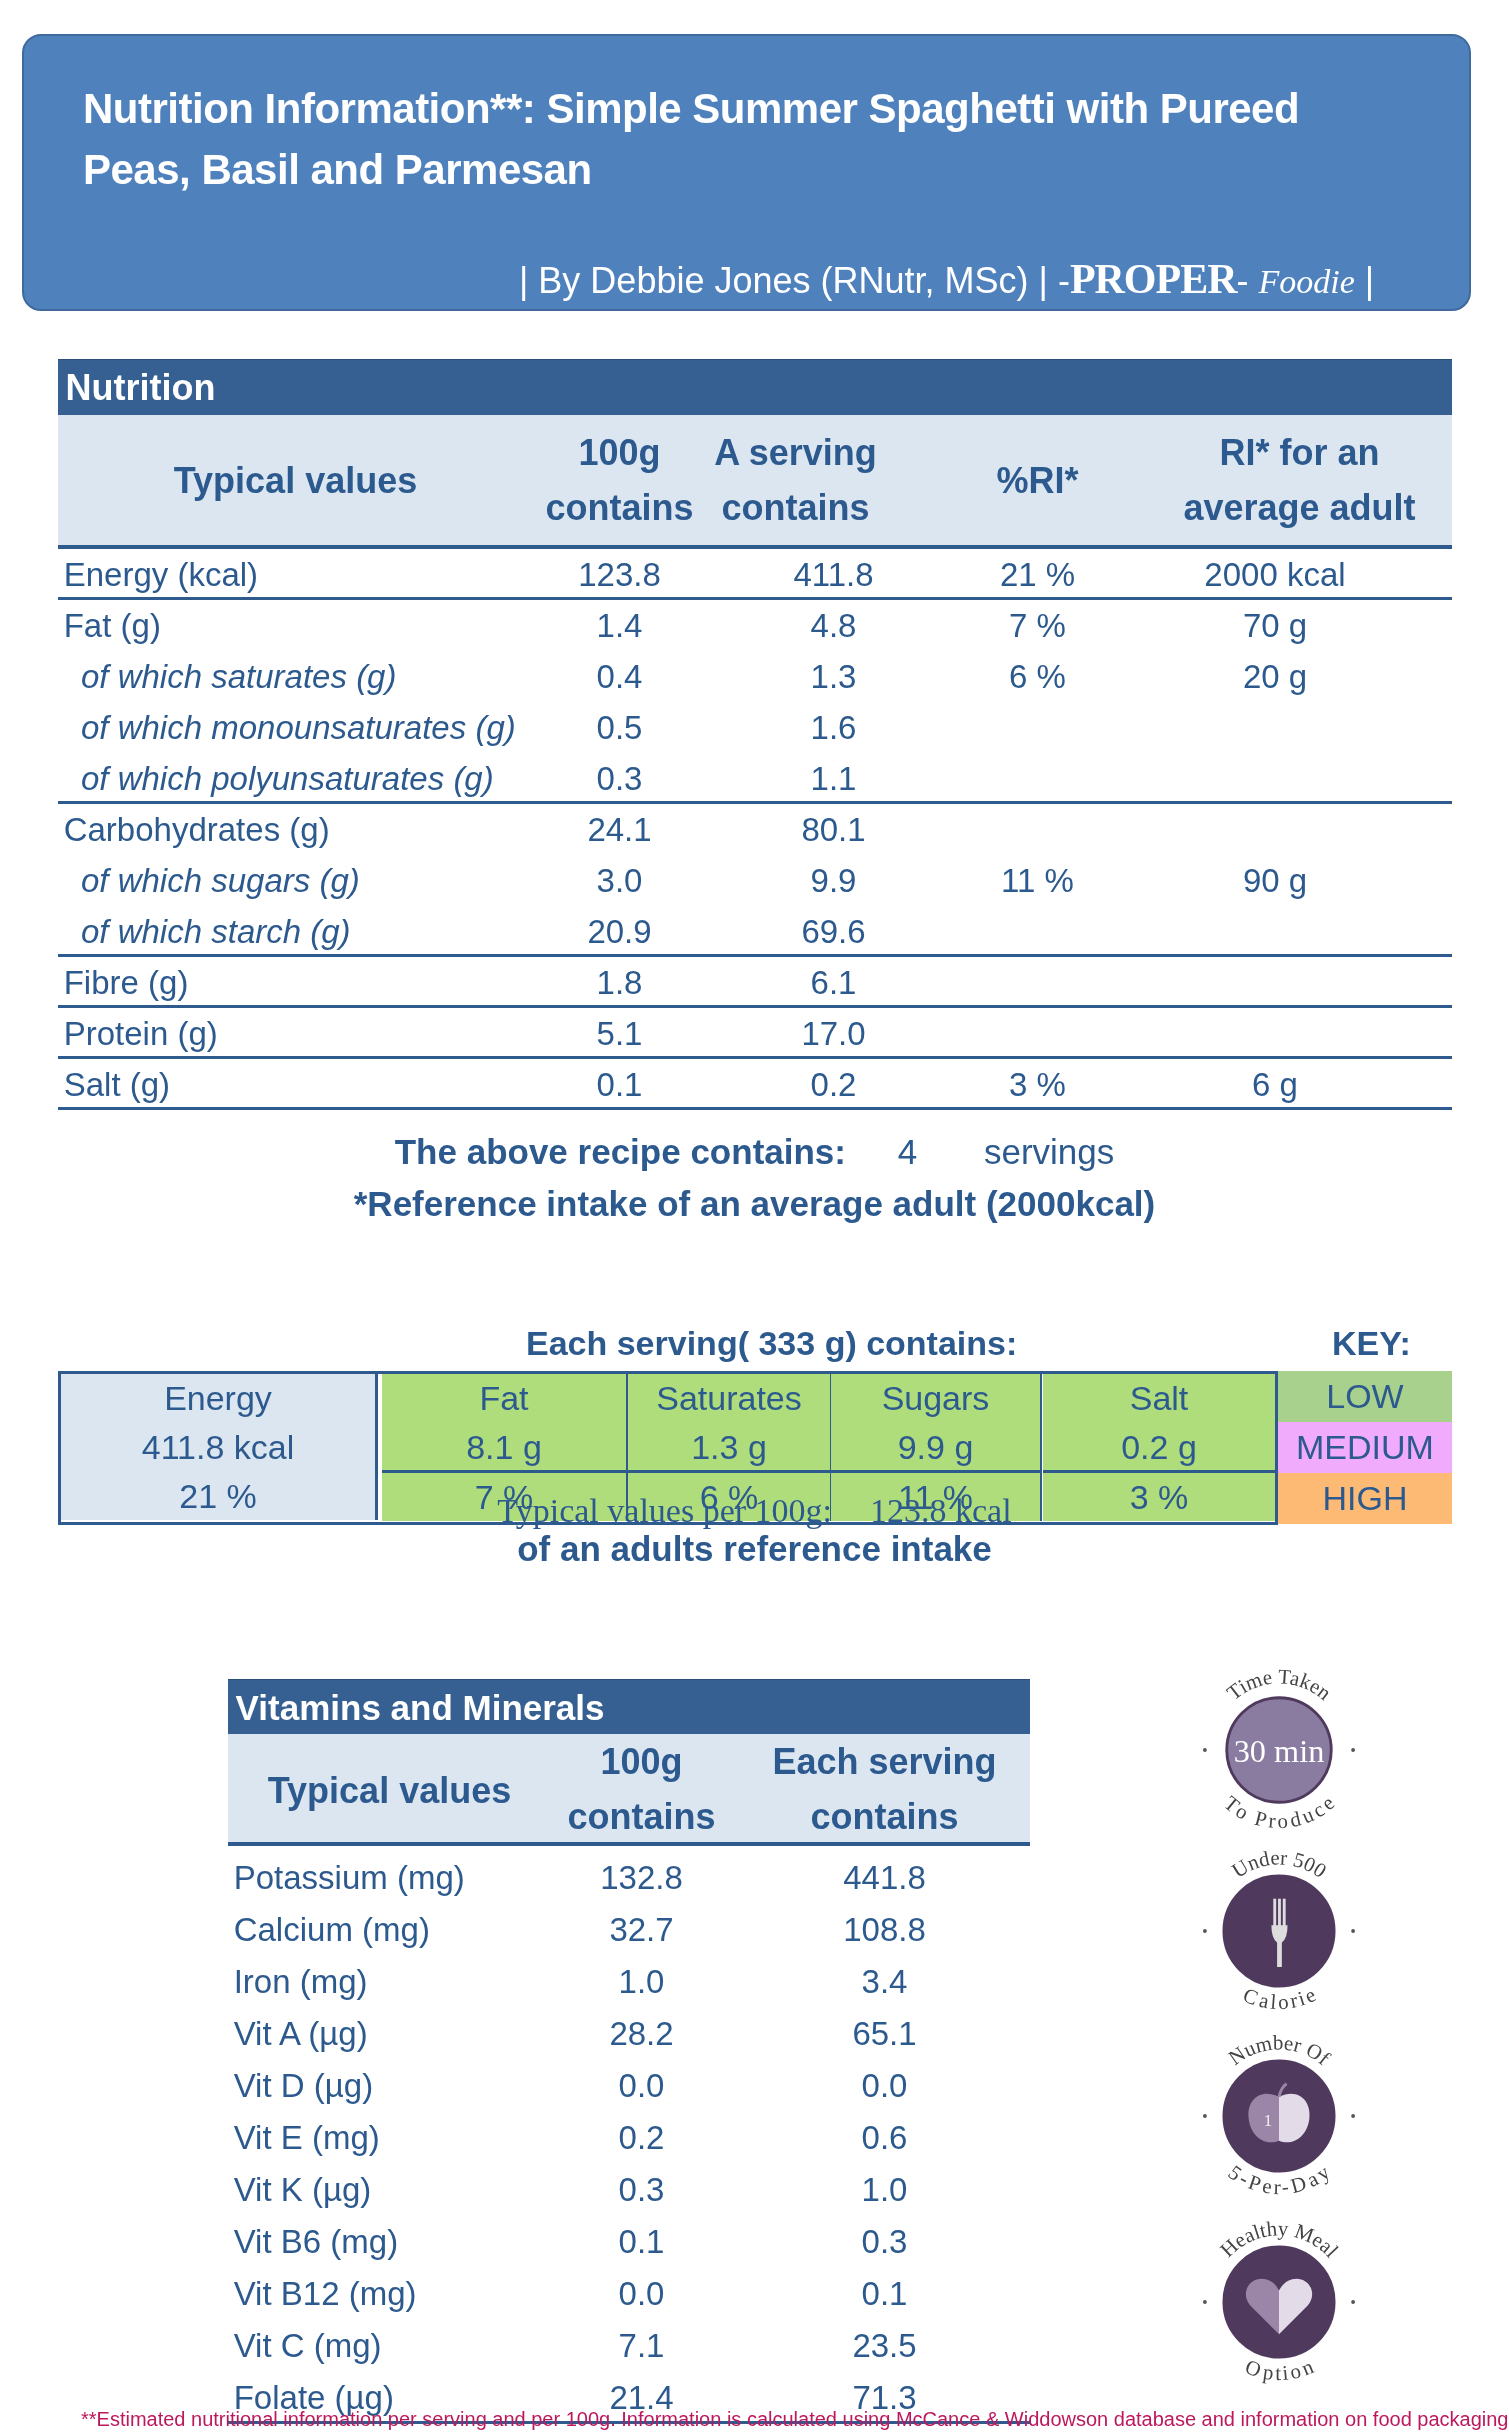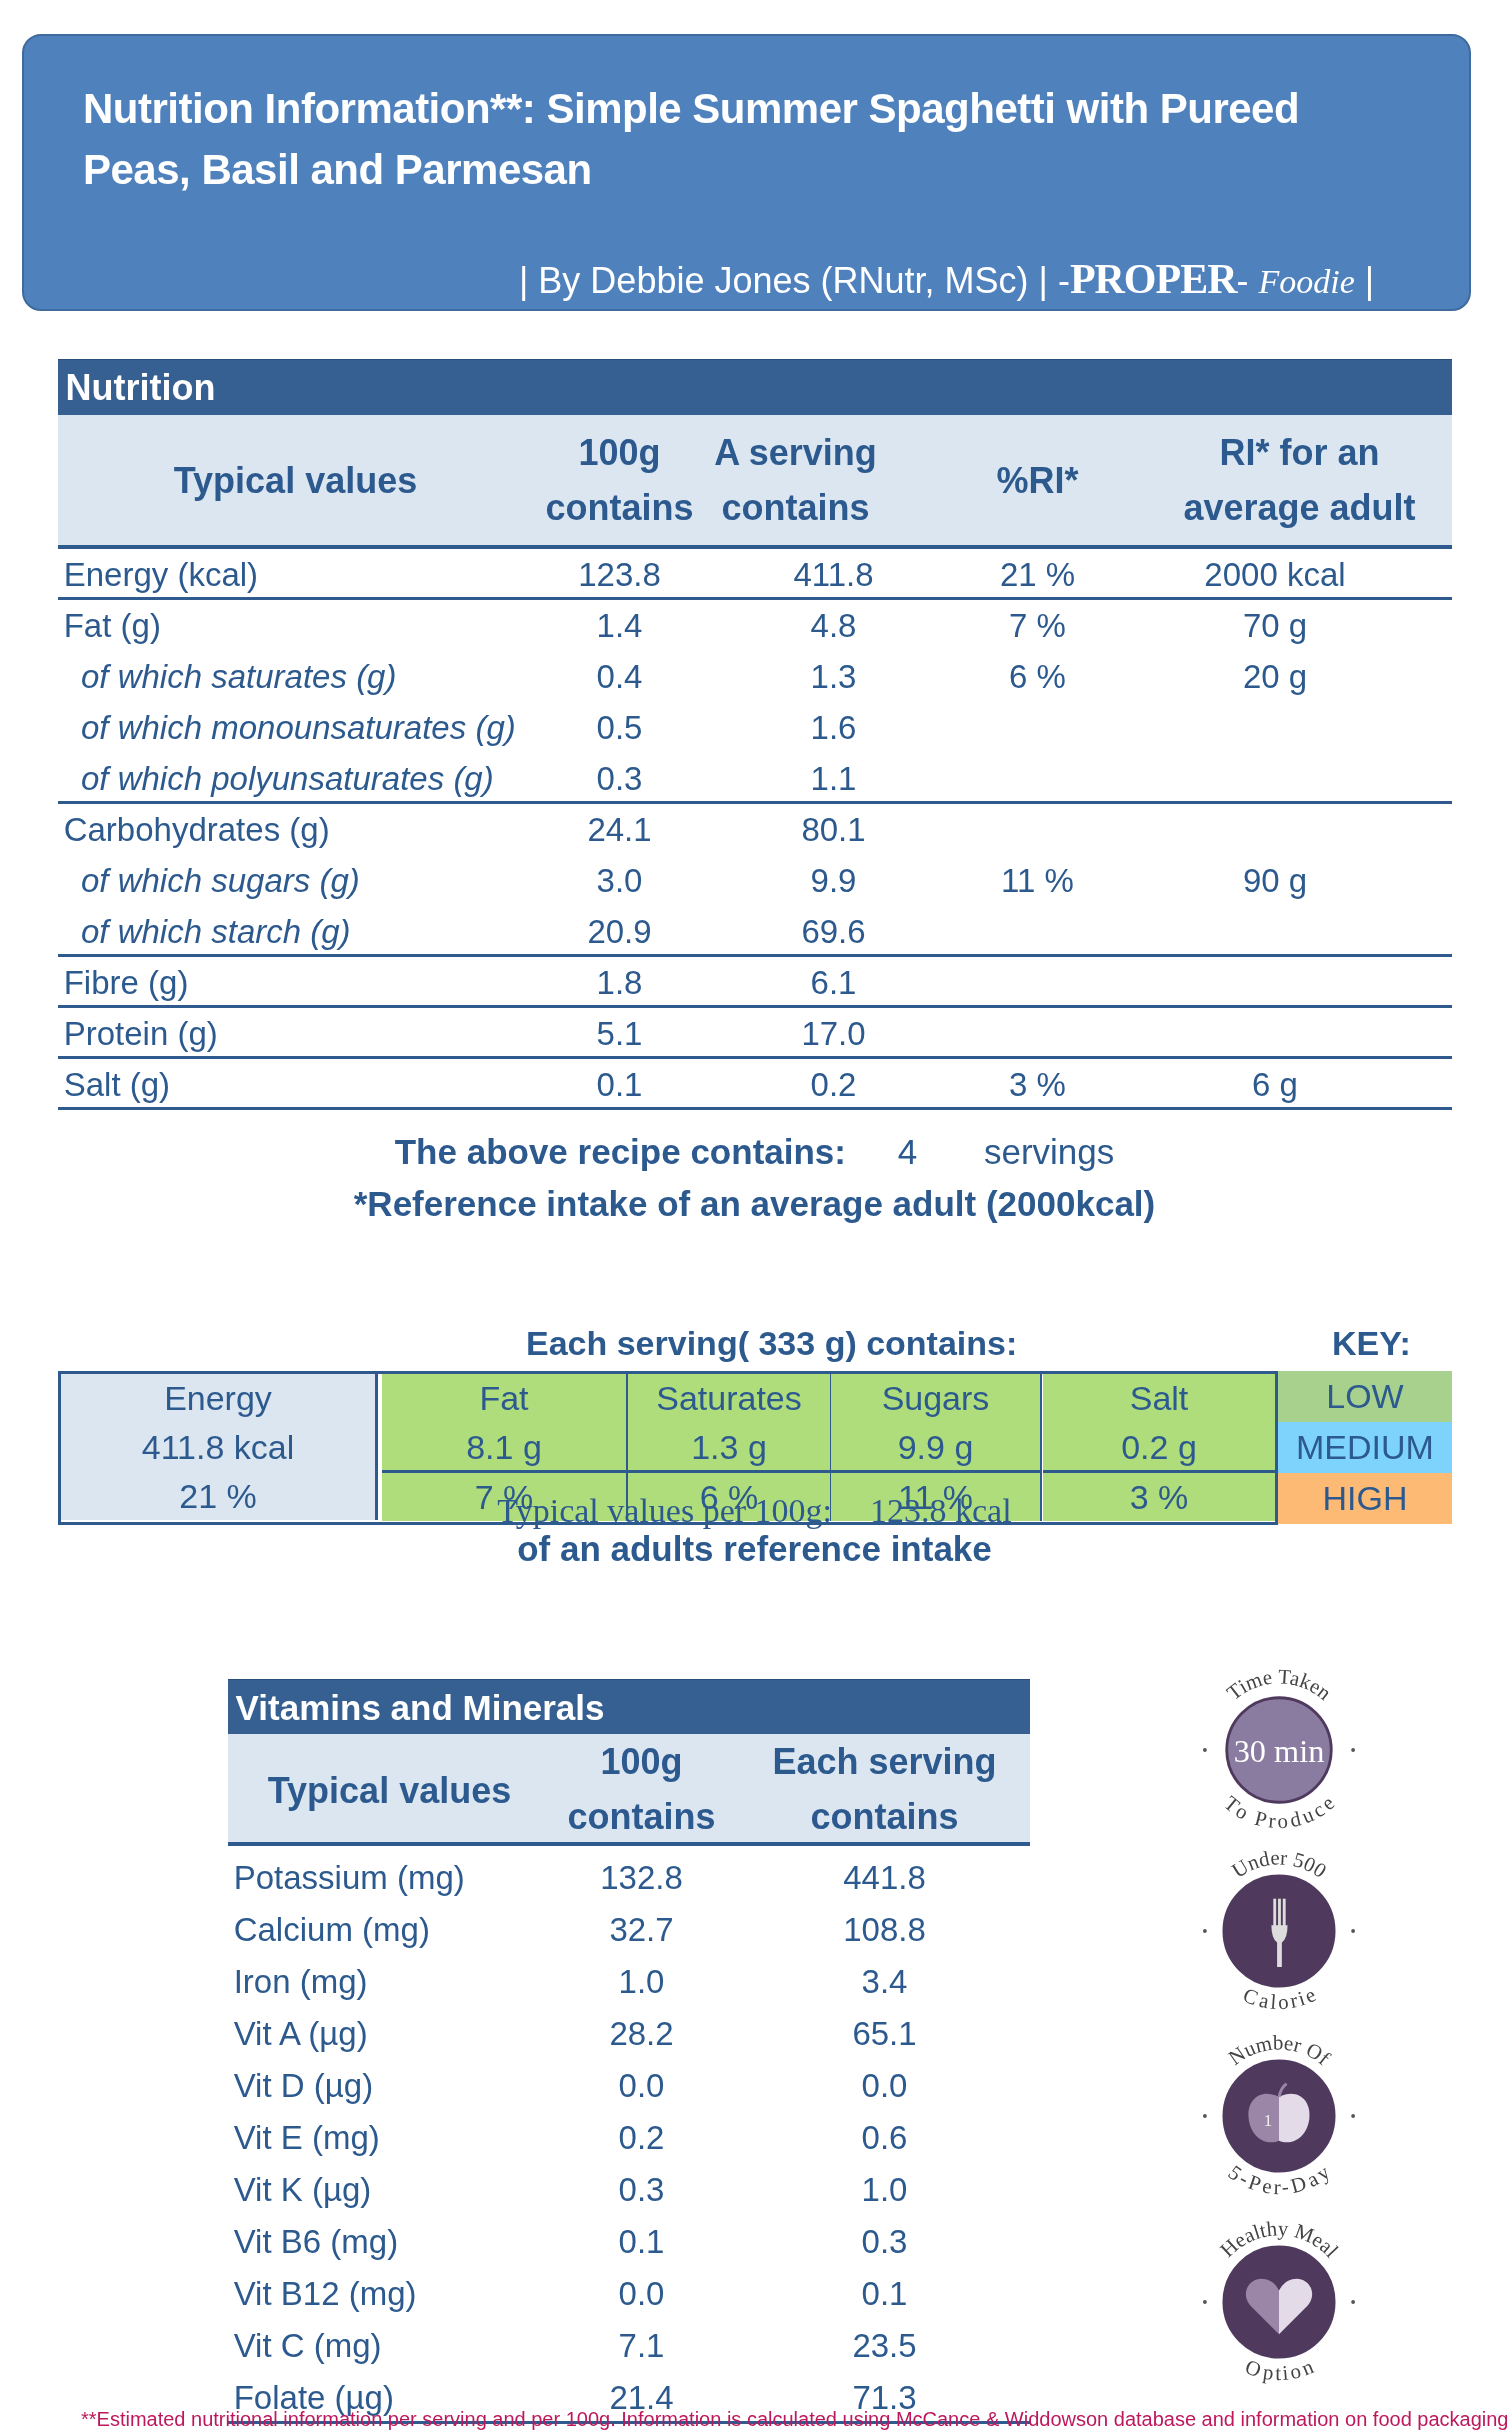--- a/index.html
+++ b/index.html
@@ -209,21 +209,21 @@
         <div>0.2  g</div>
       </div>
       <div class="cell g" style="left: 982px; top: 99px; width: 232px; height: 48px; border-right: none;">
         <div>3  %</div>
       </div>
     </div>
 </div>
 
 <div id="key-items">
     <div class="key" style="top: 1371px; background: rgb(169, 209, 142);">LOW</div>
-    <div class="key" style="top: 1422px; background: #7dd3fc;">MEDIUM</div>
+    <div class="key" style="top: 1422px; background: #f0abfc;">MEDIUM</div>
     <div class="key" style="top: 1473px; background: #fdba74;">HIGH</div>
   </div>
 
 <div class="notes" style="top:1529px;">of an adults reference intake</div>
 <div class="sub-note" style="top:1492px;font-family:Liberation Serif, serif;">
   <span>Typical values per 100g:</span><span style="margin-left:38px;">123.8  kcal</span>
 </div>
 
 <div class="vit">
   <div class="bar">Vitamins and Minerals</div>

